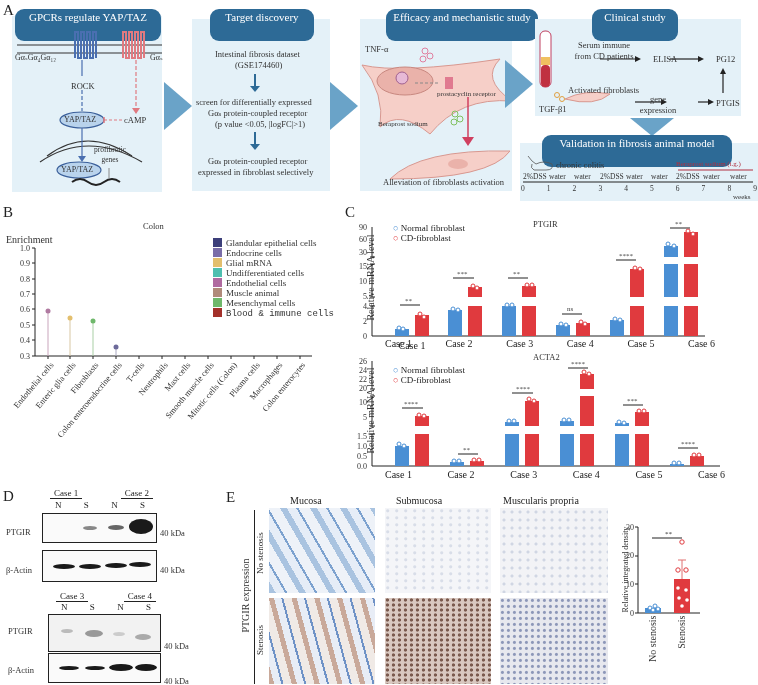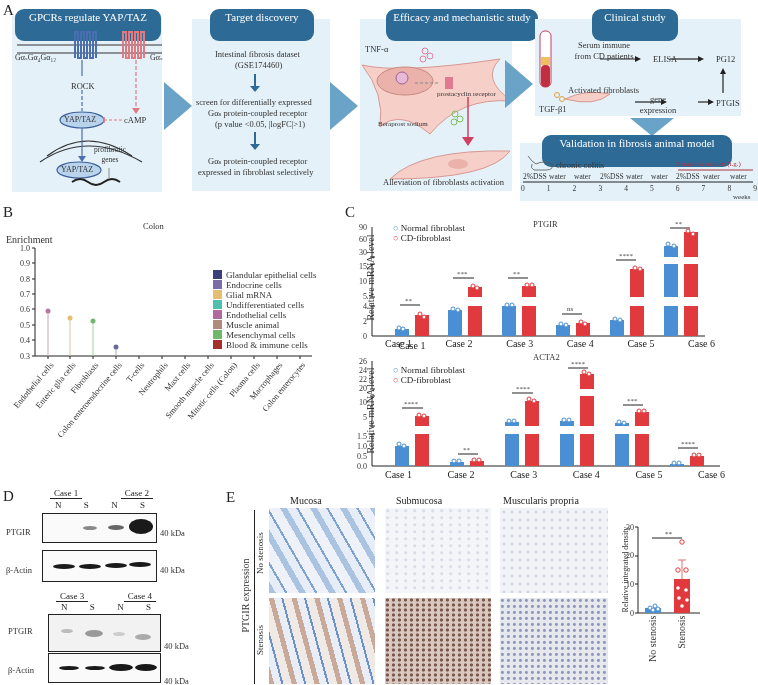--- a/index.html
+++ b/index.html
@@ -230,28 +230,28 @@
   <div class="t" style="right:181px;top:0;transform-origin:right top;transform:rotate(-50deg);">T-cells</div>
   <div class="t" style="right:158px;top:0;transform-origin:right top;transform:rotate(-50deg);">Neutrophils</div>
   <div class="t" style="right:135px;top:0;transform-origin:right top;transform:rotate(-50deg);">Mast cells</div>
   <div class="t" style="right:112px;top:0;transform-origin:right top;transform:rotate(-50deg);">Smooth muscle cells</div>
   <div class="t" style="right:89px;top:0;transform-origin:right top;transform:rotate(-50deg);">Mitotic cells (Colon)</div>
   <div class="t" style="right:66px;top:0;transform-origin:right top;transform:rotate(-50deg);">Plasma cells</div>
   <div class="t" style="right:43px;top:0;transform-origin:right top;transform:rotate(-50deg);">Macrophages</div>
   <div class="t" style="right:20px;top:0;transform-origin:right top;transform:rotate(-50deg);">Colon enterocytes</div>
 </div>
 <div class="abs" style="left:213px;top:238px;">
-  <div class="legend-item" style="position:relative;margin-top:32px;"><span class="sw" style="background:#3c3f7a"></span><span>Glandular epithelial cells</span></div>
+  <div class="legend-item" style="position:relative;"><span class="sw" style="background:#3c3f7a"></span><span>Glandular epithelial cells</span></div>
   <div class="legend-item" style="position:relative;"><span class="sw" style="background:#7a6da8"></span><span>Endocrine cells</span></div>
   <div class="legend-item" style="position:relative;"><span class="sw" style="background:#e3bf6e"></span><span>Glial mRNA</span></div>
   <div class="legend-item" style="position:relative;"><span class="sw" style="background:#4fbfb0"></span><span>Undifferentiated cells</span></div>
   <div class="legend-item" style="position:relative;"><span class="sw" style="background:#b06aa0"></span><span>Endothelial cells</span></div>
   <div class="legend-item" style="position:relative;"><span class="sw" style="background:#b08a7a"></span><span>Muscle animal</span></div>
   <div class="legend-item" style="position:relative;"><span class="sw" style="background:#6fb86b"></span><span>Mesenchymal cells</span></div>
-  <div class="legend-item" style="position:relative;"><span class="sw" style="background:#a3302a"></span><span>Blood &amp; immune cells</span></div>
+  <div class="legend-item" style="position:relative;font-family:Liberation Mono, monospace;"><span class="sw" style="background:#a3302a"></span><span>Blood &amp; immune cells</span></div>
 </div>
 
 <div class="panel-letter" style="left:345px;top:204px;">C</div>
 
 <div class="t" style="left:533px;top:219px;">PTGIR</div>
 <div class="t" style="left:320px;top:272px;font-size:10px;transform:rotate(-90deg);transform-origin:center;width:100px;text-align:center;">Relative mRNA level</div>
 <svg style="left:370px;top:222px;" width="390" height="115">
   <g class="axis-text">
     <text x="-3" y="8" text-anchor="end">90</text>
       <text x="-3" y="20" text-anchor="end">60</text>

